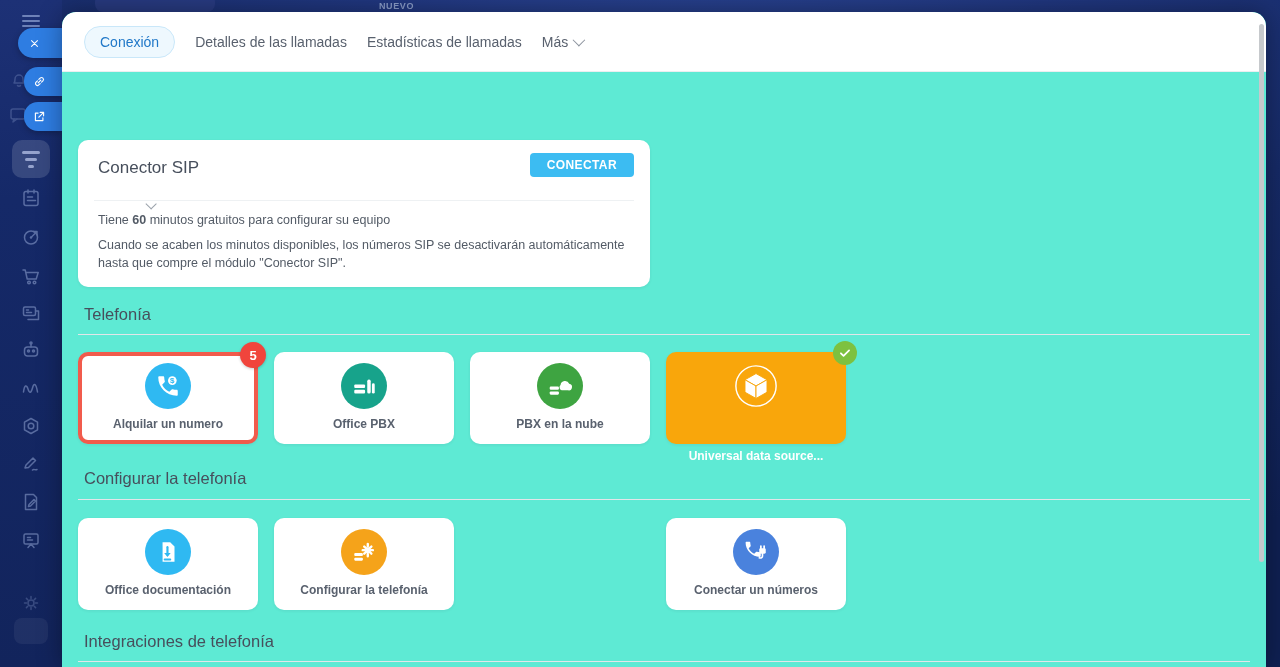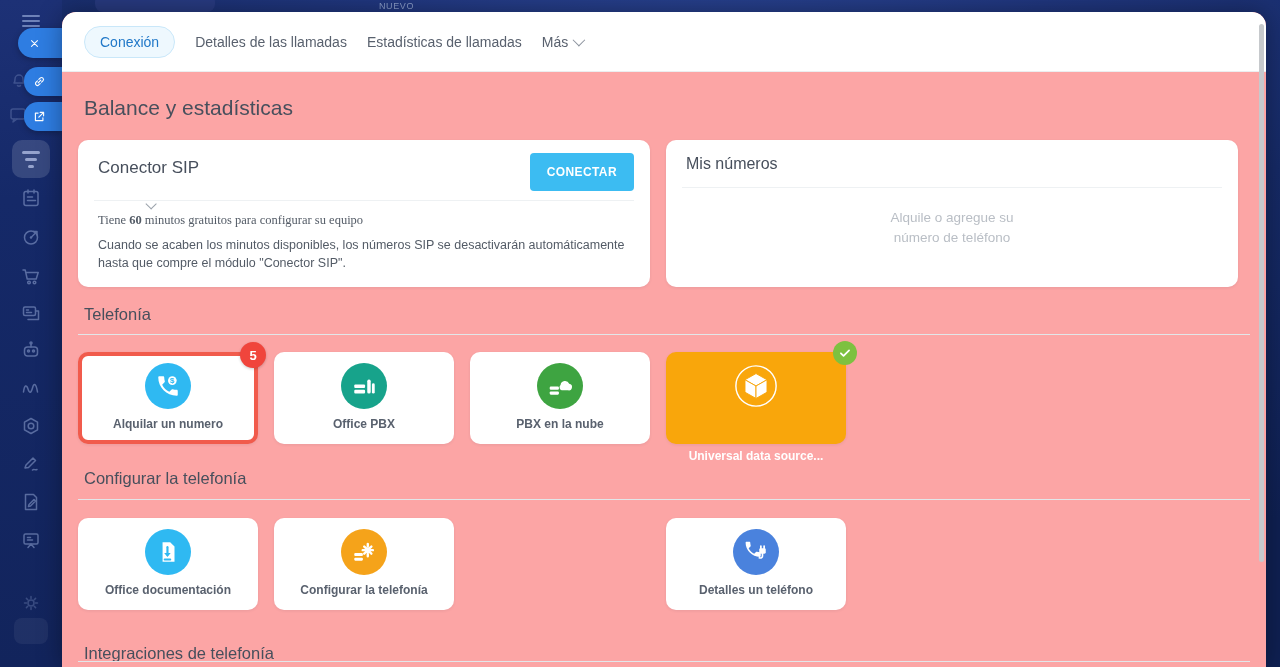--- a/index.html
+++ b/index.html
@@ -3,52 +3,52 @@
 <meta charset="utf-8">
 <style>
   * { margin:0; padding:0; box-sizing:border-box; }
   html,body { width:1280px; height:667px; overflow:hidden; }
   body {
     font-family:"Liberation Sans","DejaVu Sans",sans-serif;
     background:radial-gradient(ellipse 1400px 700px at 55% -18%, #2e4a9b 0%, #20367e 30%, #162a66 58%, #0f2052 100%);
     position:relative; color:#474f5c;
   }
   .ghost-top-btn{position:absolute;left:95px;top:-6px;width:120px;height:18px;border-radius:8px;background:#2e3f85;opacity:.65;}
-  .nuevo{position:absolute;left:379px;top:1px;font-size:9px;letter-spacing:.6px;color:#8a9cc8;font-weight:normal;}
+  .nuevo{position:absolute;left:379px;top:1px;font-size:9px;letter-spacing:.6px;color:#8a9cc8;font-weight:bold;}
   
   .sidebar{position:absolute;left:0;top:0;width:62px;height:667px;background:linear-gradient(180deg,#1d3176 0%,#152968 30%,#12245c 100%);}
   .sb{position:absolute;width:22px;height:22px;left:20px;}
   .sb svg{width:22px;height:22px;stroke:#9db0dd;fill:none;stroke-width:1.5;stroke-linecap:round;stroke-linejoin:round;opacity:.5;}
   .sb.dim svg{opacity:.28;}
   .hamburger{position:absolute;left:22px;top:15px;width:18px;}
   .hamburger i{display:block;height:2px;background:#7c90c4;border-radius:1px;margin-bottom:3px;opacity:.85;}
   .pill{position:absolute;background:#2e7de2;display:flex;align-items:center;justify-content:center;box-shadow:0 2px 6px rgba(0,0,0,.25);}
   .pill svg{stroke:#fff;fill:none;stroke-width:1.7;stroke-linecap:round;stroke-linejoin:round;}
   .pill-close{left:18px;top:28px;width:44px;height:30px;border-radius:15px 0 0 15px;}
   .pill-link{left:24px;top:67px;width:38px;height:29px;border-radius:14px 0 0 14px;}
   .pill-ext{left:24px;top:102px;width:38px;height:29px;border-radius:14px 0 0 14px;}
   .active-item{position:absolute;left:12px;top:140px;width:38px;height:38px;border-radius:10px;background:rgba(255,255,255,.14);display:flex;flex-direction:column;align-items:center;justify-content:center;gap:4px;}
   .active-item i{display:block;height:3px;border-radius:1.5px;background:#a7b4da;opacity:.85;}
   .blob{position:absolute;left:14px;top:618px;width:34px;height:26px;border-radius:8px;background:rgba(255,255,255,.06);}
   
-  .panel{position:absolute;left:62px;top:12px;width:1204px;height:655px;background:#fca5a5;border-radius:14px 14px 0 0;box-shadow:0 0 24px rgba(0,0,0,.35);overflow:hidden;}
+  .panel{position:absolute;left:62px;top:12px;width:1204px;height:655px;background:#5eead4;border-radius:14px 14px 0 0;box-shadow:0 0 24px rgba(0,0,0,.35);overflow:hidden;}
   .tabbar{position:absolute;left:0;top:0;width:100%;height:60px;background:#fff;border-radius:14px 14px 0 0;border-bottom:1px solid #ebeef0;display:flex;align-items:center;padding-left:22px;gap:20px;}
   .tab{font-size:14px;color:#59616e;cursor:pointer;display:flex;align-items:center;gap:5px;}
   .tab.active{background:#eef8fe;border:1px solid #c9e7f9;color:#2178c8;border-radius:17px;padding:7px 15px;}
   .chev{width:9px;height:9px;border-right:1.5px solid #8b929d;border-bottom:1.5px solid #8b929d;transform:rotate(45deg) translateY(-2px);display:inline-block;}
   .h1{position:absolute;left:22px;top:84px;font-size:21px;color:#474f5c;}
   .sec-h{position:absolute;left:22px;font-size:16.5px;color:#474f5c;}
   .sec-div{position:absolute;left:16px;width:1172px;border-top:1px solid #e2e6e9;}
   .card{position:absolute;top:128px;width:572px;height:147px;background:#fff;border-radius:10px;box-shadow:0 1px 3px rgba(50,60,80,.09);}
   
   .bal-head{position:absolute;left:20px;top:18px;font-size:17px;color:#474f5c;display:flex;align-items:center;gap:24px;cursor:pointer;flex-direction:column;}
   .sel-chev{width:8px;height:8px;border-right:1.6px solid #9aa2ab;border-bottom:1.6px solid #9aa2ab;transform:rotate(45deg) translateY(-3px);}
-  .connect-btn{position:absolute;right:16px;top:13px;height:38px;background:#3cbcf2;color:#fff;border:none;border-radius:4px;font-size:12px;font-weight:bold;letter-spacing:.4px;padding:0 17px;cursor:pointer;font-family:inherit;}
+  .connect-btn{position:absolute;right:16px;top:13px;height:24px;background:#3cbcf2;color:#fff;border:none;border-radius:4px;font-size:12px;font-weight:bold;letter-spacing:.4px;padding:0 17px;cursor:pointer;font-family:inherit;}
   .bal-div{position:absolute;left:16px;right:16px;top:60px;border-top:1px solid #eef1f3;}
-  .bal-l1{position:absolute;left:20px;top:73px;font-size:12.5px;color:#535b66;font-family:Liberation Serif, serif;}
+  .bal-l1{position:absolute;left:20px;top:73px;font-size:12.5px;color:#535b66;}
   .bal-l2{position:absolute;left:20px;top:96px;width:552px;font-size:12.5px;line-height:1.45;color:#535b66;}
   
   .num-title{position:absolute;left:20px;top:15px;font-size:16px;color:#474f5c;}
   .num-div{position:absolute;left:16px;right:16px;top:47px;border-top:1px solid #eef1f3;}
   .num-empty{position:absolute;left:0;top:68px;width:100%;text-align:center;font-size:13.5px;line-height:1.5;color:#b9bec5;}
   
   .tile{position:absolute;width:180px;height:92px;background:#fff;border-radius:10px;box-shadow:0 1px 3px rgba(50,60,80,.09);display:flex;flex-direction:column;align-items:center;cursor:pointer;}
   .tile.hl{border:4px solid #f15b4c;}
   .tile.orange{background:#f9a60b;}
   .circle{width:46px;height:46px;border-radius:50%;margin-top:11px;display:flex;align-items:center;justify-content:center;flex:none;}
@@ -185,43 +185,34 @@
       </span>
     <span class="tab">
         <span>Estadísticas de llamadas</span>
       </span>
     <span class="tab">
         <span>Más</span>
         <span class="chev"></span>
       </span>
   </div>
 
-  <div class="h1">Balance y estadísticas</div>
 
   <div class="card" style="left:16px;">
     <div class="bal-head">
       <span>Conector SIP</span>
       <span class="sel-chev"></span>
     </div>
     <button class="connect-btn">CONECTAR</button>
     <div class="bal-div"></div>
     <div class="bal-l1">
       <span>Tiene </span><b>60</b><span> minutos gratuitos para configurar su equipo</span>
     </div>
     <div class="bal-l2">Cuando se acaben los minutos disponibles, los números SIP se desactivarán automáticamente hasta que compre el módulo "Conector SIP".</div>
   </div>
 
-  <div class="card" style="left:604px;">
-    <div class="num-title">Mis números</div>
-    <div class="num-div"></div>
-    <div class="num-empty">
-      <div>Alquile o agregue su</div>
-      <div>número de teléfono</div>
-    </div>
-  </div>
 
   <div class="sec-h" style="top:293px;">Telefonía</div>
   <div class="sec-div" style="top:322px;"></div>
 
   <div class="tile hl" style="left:16px;top:340px;">
     <span class="nbadge">5</span>
     <span class="circle" style="background:#2fb9f2;">
       <svg viewBox="0 0 24 24" width="26" height="26">
           <path fill="#fff" d="M6.62 10.79c1.44 2.83 3.76 5.14 6.59 6.59l2.2-2.2c.27-.27.67-.36 1.02-.24 1.12.37 2.33.57 3.57.57.55 0 1 .45 1 1V20c0 .55-.45 1-1 1-9.39 0-17-7.61-17-17 0-.55.45-1 1-1h3.5c.55 0 1 .45 1 1 0 1.25.2 2.45.57 3.57.11.35.03.74-.25 1.02l-2.2 2.2z"></path>
           <circle cx="16" cy="7" r="4" fill="#fff"></circle>
@@ -303,20 +294,20 @@
 
   <div class="tile" style="left:604px;top:506px;">
     <span class="circle" style="background:#4a82dd;">
       <svg viewBox="0 0 24 24" width="26" height="26">
           <path fill="#fff" d="M5.2 8.6c1.1 2.2 2.9 4 5.1 5.1l1.7-1.7c.2-.2.5-.3.8-.2.9.3 1.8.4 2.8.4.4 0 .8.4.8.8v2.7c0 .4-.4.8-.8.8-7.3 0-13.2-5.9-13.2-13.2 0-.4.4-.8.8-.8h2.7c.4 0 .8.4.8.8 0 1 .2 1.9.4 2.8.1.3 0 .6-.2.8L5.2 8.6z"></path>
           <path d="M16.5 8.5v-2M19.5 8.5v-2" stroke="#fff" stroke-width="1.6" stroke-linecap="round"></path>
           <rect x="15" y="8.5" width="6" height="5" rx="1.2" fill="#fff"></rect>
           <path d="M18 13.5v2.2c0 1.5-1.5 2.3-3 1.6" stroke="#fff" stroke-width="1.5" fill="none" stroke-linecap="round"></path>
         </svg>
     </span>
-    <span class="tlabel">Detalles un teléfono</span>
-  </div>
-
-  <div class="sec-h" style="top:620px;margin-top:12px;">Integraciones de telefonía</div>
+    <span class="tlabel">Conectar un números</span>
+  </div>
+
+  <div class="sec-h" style="top:620px;">Integraciones de telefonía</div>
   <div class="sec-div" style="top:649px;"></div>
 
   <div class="scroll-thumb"></div>
 </div>
 
 </body></html>

